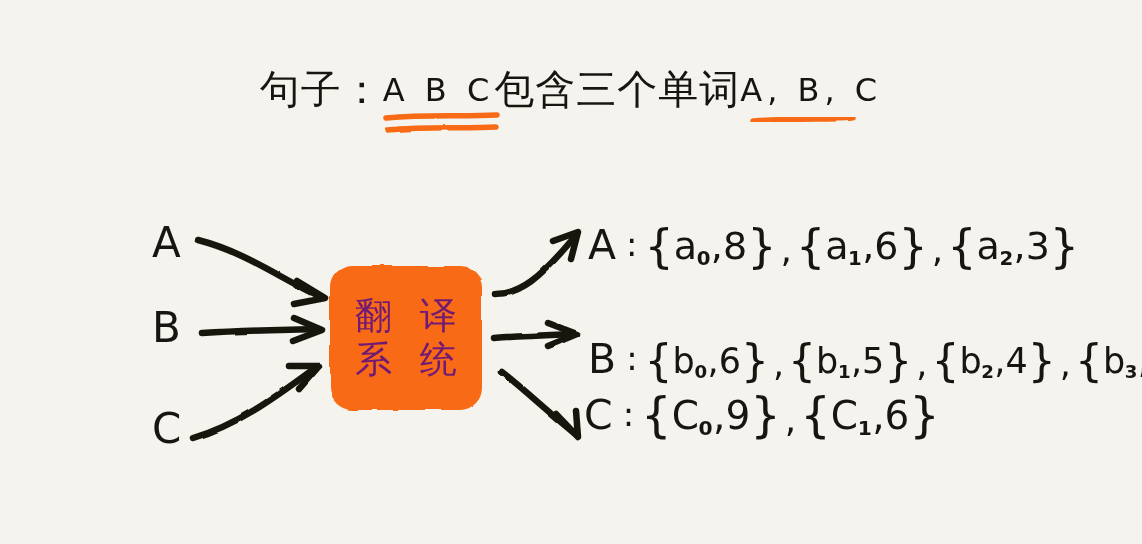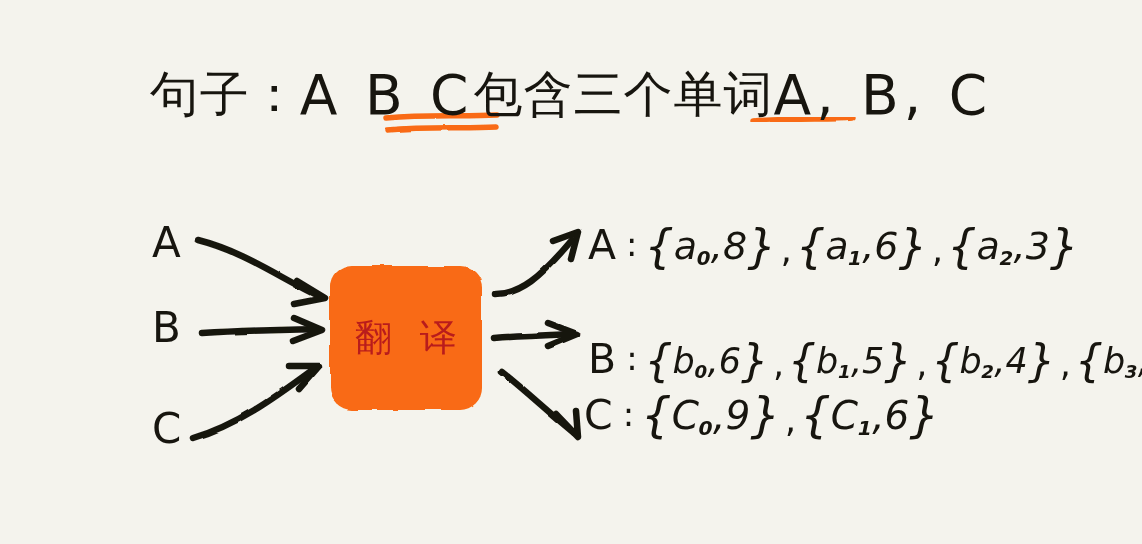--- a/index.html
+++ b/index.html
@@ -29,23 +29,23 @@
     width: 1142px;
     text-align: center;
     white-space: nowrap;
   }
   .title-seg {
     font-size: 40px;
     letter-spacing: 1px;
     vertical-align: middle;
     font-family: "DejaVu Sans", sans-serif;
   }
-  .title-cn { font-size: 49px; }
+  .title-cn { font-size: 40px; }
   .title-lat {
-    font-size: 55px;
+    font-size: 32px;
     letter-spacing: 5px;
     font-family: "DejaVu Sans", sans-serif;
   }
 
   
 
   
   .in-label {
     font-size: 42px;
     letter-spacing: 1px;
@@ -64,21 +64,21 @@
   }
   #box-label {
     position: absolute;
     left: 0; top: 0;
     width: 160px;
     height: 152px;
     display: flex;
     flex-direction: column;
     align-items: center;
     justify-content: center;
-    color: #b91c1c;
+    color: #701a75;
     font-size: 37px;
     line-height: 1.18;
     letter-spacing: 8px;
     text-indent: 8px;
     font-family: "DejaVu Sans", sans-serif;
     pointer-events: none;
   }
 
   
   .out-row {
@@ -92,21 +92,20 @@
   .out-colon {
     font-size: 34px;
     padding: 0 7px 0 9px;
     position: relative;
     top: -3px;
   }
   .pair {
     font-size: 38px;
     display: inline-block;
     position: relative;
-    font-style: italic;
   }
   .pair .br {
     font-size: 46px;
     position: relative;
     top: 3px;
   }
   .pair sub {
     font-size: 0.52em;
     font-weight: 700;
     vertical-align: baseline;
@@ -191,20 +190,21 @@
   <span class="title-seg title-cn">句子：</span><span class="title-seg title-lat">A B C</span><span class="title-seg title-cn">包含三个单词</span><span class="title-seg title-lat">A, B, C</span>
 </div>
 
 <div class="abs in-label" id="in-a">A</div>
 <div class="abs in-label" id="in-b">B</div>
 <div class="abs in-label" id="in-c">C</div>
 
 <div class="abs" id="box">
   <div id="box-label">
     <span>翻 译</span>
+    <span>系 统</span>
   </div>
 </div>
 
 <div class="abs out-row" id="row-a">
   <span class="out-key">A</span><span class="out-colon">:</span><span class="pair"><span class="br">{</span><span>a</span><sub>0</sub><span>,</span><span>8</span><span class="br">}</span></span><span class="sep">,</span><span class="pair"><span class="br">{</span><span>a</span><sub>1</sub><span>,</span><span>6</span><span class="br">}</span></span><span class="sep">,</span><span class="pair"><span class="br">{</span><span>a</span><sub>2</sub><span>,</span><span>3</span><span class="br">}</span></span>
 </div>
 
 <div class="abs out-row" id="row-b">
   <span class="out-key">B</span><span class="out-colon">:</span><span class="pair"><span class="br">{</span><span>b</span><sub>0</sub><span>,</span><span>6</span><span class="br">}</span></span><span class="sep">,</span><span class="pair"><span class="br">{</span><span>b</span><sub>1</sub><span>,</span><span>5</span><span class="br">}</span></span><span class="sep">,</span><span class="pair"><span class="br">{</span><span>b</span><sub>2</sub><span>,</span><span>4</span><span class="br">}</span></span><span class="sep">,</span><span class="pair"><span class="br">{</span><span>b</span><sub>3</sub><span>,</span></span>
 </div>

